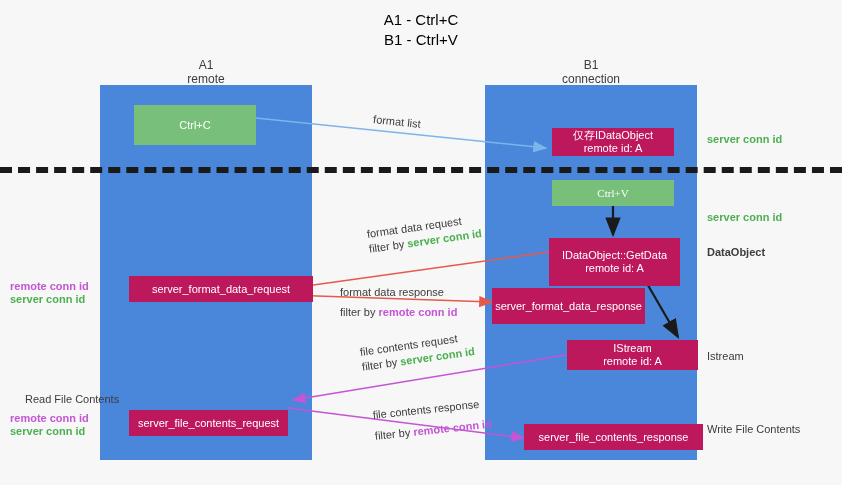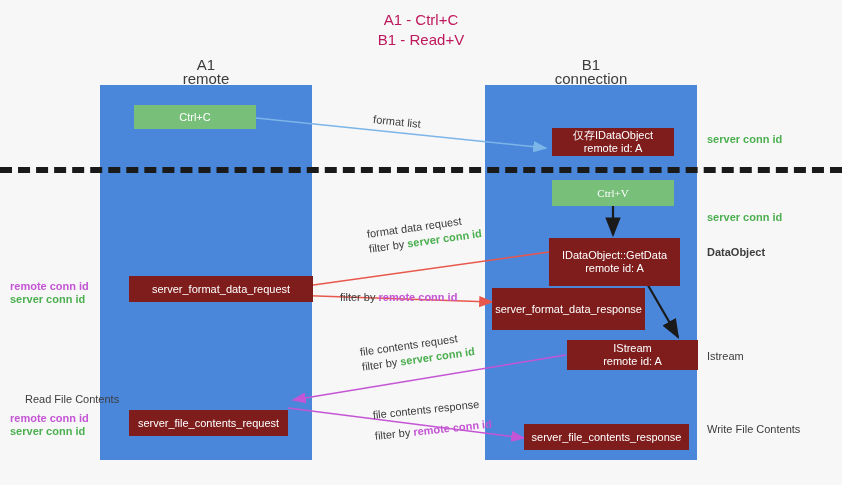--- a/index.html
+++ b/index.html
@@ -20,26 +20,26 @@
     inset: 0;
   }
   .title-block {
     position: absolute;
     left: 0;
     top: 10px;
     width: 842px;
     text-align: center;
     font-size: 15px;
     line-height: 20px;
-    color: #be185d;
+    color: #000000;
   }
   .col-header {
     position: absolute;
     text-align: center;
-    font-size: 15px;
+    font-size: 12px;
     line-height: 14px;
     color: #3c3c3c;
   }
   .lane {
     position: absolute;
     background: #4a86da;
   }
   .lane-a { left: 100px; top: 85px; width: 212px; height: 375px; }
   .lane-b { left: 485px; top: 85px; width: 212px; height: 375px; }
 
@@ -50,21 +50,21 @@
     flex-direction: column;
     align-items: center;
     justify-content: center;
     color: #ffffff;
     font-size: 11px;
     line-height: 13px;
     text-align: center;
     padding: 2px 6px;
   }
   .box.green { background: #78c07a; }
-  .box.orange { background: #7f1d1d; }
+  .box.orange { background: #be185d; }
 
   .divider {
     position: absolute;
     left: 0;
     top: 167px;
     width: 842px;
     height: 0;
     border-top: 6px dashed #1a1a1a;
   }
 
@@ -95,21 +95,21 @@
     pointer-events: none;
   }
 </style>
 </head>
 <body>
 
 <div id="canvas">
 
   <div class="title-block">
     <div>A1 - Ctrl+C</div>
-    <div>B1 - Read+V</div>
+    <div>B1 - Ctrl+V</div>
   </div>
 
   <div class="col-header" style="left:100px; top:58px; width:212px;">
     <div>A1</div>
     <div>remote</div>
   </div>
   <div class="col-header" style="left:485px; top:58px; width:212px;">
     <div>B1</div>
     <div>connection</div>
   </div>
@@ -139,21 +139,21 @@
 
     <line x1="549" y1="252" x2="292" y2="288" stroke="#e8584c" stroke-width="1.6" marker-end="url(#ah-red)"></line>
     <line x1="288" y1="295" x2="492" y2="302" stroke="#e8584c" stroke-width="1.6" marker-end="url(#ah-red)"></line>
 
     <line x1="638" y1="268" x2="678" y2="337" stroke="#1a1a1a" stroke-width="2.2" marker-end="url(#ah-black)"></line>
 
     <line x1="566" y1="355" x2="293" y2="400" stroke="#c455d4" stroke-width="1.6" marker-end="url(#ah-magenta)"></line>
     <line x1="288" y1="408" x2="524" y2="438" stroke="#c455d4" stroke-width="1.6" marker-end="url(#ah-magenta)"></line>
   </svg>
 
-  <div class="box green" style="left:134px; top:105px; width:122px; height:24px;">
+  <div class="box green" style="left:134px; top:105px; width:122px; height:40px;">
     <div>Ctrl+C</div>
   </div>
 
   <div class="box orange" style="left:552px; top:128px; width:122px; height:28px;">
     <div>仅存IDataObject</div>
     <div>remote id: A</div>
   </div>
 
   <div class="divider"></div>
 
@@ -168,29 +168,29 @@
 
   <div class="box orange" style="left:567px; top:340px; width:131px; height:30px;">
     <div>IStream</div>
     <div>remote id: A</div>
   </div>
 
   <div class="box orange" style="left:129px; top:276px; width:184px; height:26px;">
     <div>server_format_data_request</div>
   </div>
 
-  <div class="box orange" style="left:492px; top:288px; width:153px; height:42px;text-align:right;">
+  <div class="box orange" style="left:492px; top:288px; width:153px; height:36px;text-align:right;">
     <div>server_format_data_response</div>
   </div>
 
   <div class="box orange" style="left:129px; top:392px; width:159px; height:26px;margin-top:18px;">
     <div>server_file_contents_request</div>
   </div>
 
-  <div class="box orange" style="left:524px; top:424px; width:165px; height:26px;">
+  <div class="box orange" style="left:524px; top:424px; width:179px; height:26px;">
     <div>server_file_contents_response</div>
   </div>
 
   <div class="side-label green-text" style="left:707px; top:132px;">server conn id</div>
   <div class="side-label green-text" style="left:707px; top:210px;">server conn id</div>
   <div class="side-label" style="left:707px; top:245px;font-weight:bold;">DataObject</div>
   <div class="side-label" style="left:707px; top:349px;">Istream</div>
   <div class="side-label" style="left:707px; top:422px;text-align:center;">Write File Contents</div>
 
   <div class="side-label magenta-text" style="left:10px; top:279px;">remote conn id</div>
@@ -204,20 +204,21 @@
 
   <div class="annot" style="left:366px; top:227px; transform: rotate(-8deg);">
     <div>format data request</div>
     <div>
       <span>filter by</span>
       <span class="green-text">server conn id</span>
     </div>
   </div>
 
   <div class="annot" style="left:340px; top:285px;">
+    <div>format data response</div>
     <div style="margin-top:5px;">
       <span>filter by</span>
       <span class="magenta-text">remote conn id</span>
     </div>
   </div>
 
   <div class="annot" style="left:359px; top:345px; transform: rotate(-8deg);">
     <div>file contents request</div>
     <div>
       <span>filter by</span>

